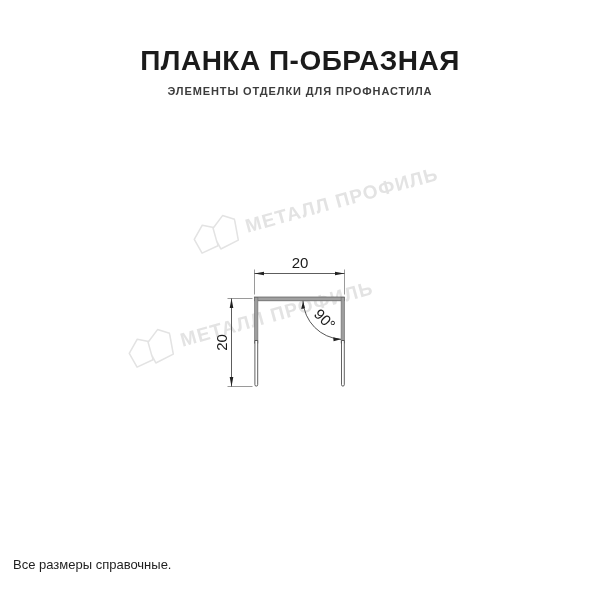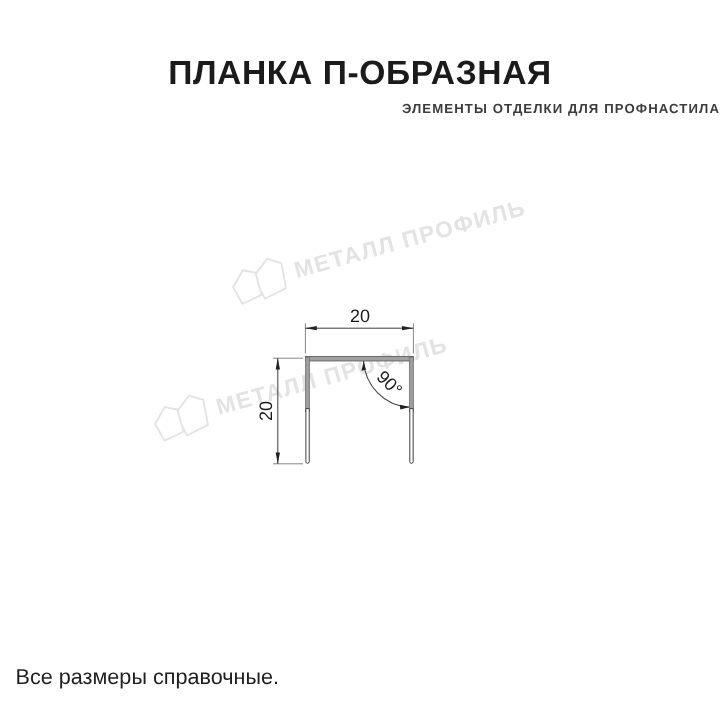--- a/index.html
+++ b/index.html
@@ -4,36 +4,36 @@
 <style>
   * { margin: 0; padding: 0; box-sizing: border-box; }
   html, body { width: 600px; height: 600px; background: #ffffff; overflow: hidden; }
   body { font-family: "Liberation Sans", sans-serif; position: relative; }
 
   .page { position: absolute; inset: 0; width: 504px; height: 600px; background: #fff; }
 
   
   .header { position: absolute; top: 46px; left: 0; width: 600px; text-align: center; z-index: 5; }
   .title-line { font-size: 28px; font-weight: bold; color: #1b1b1b; line-height: 29px; letter-spacing: 0.5px; }
-  .subtitle { margin-top: 10px; font-size: 11px; font-weight: bold; color: #3c3c3c; letter-spacing: 0.9px; text-align: right; }
+  .subtitle { margin-top: 10px; font-size: 11px; font-weight: bold; color: #3c3c3c; letter-spacing: 0.9px; }
 
   
   .watermark { position: absolute; display: flex; align-items: center; gap: 8px;
                transform: rotate(-15.5deg); transform-origin: left center; z-index: 1; }
   .wm-a { left: 192px; top: 222px; }
   .wm-b { left: 127px; top: 336px; }
   .wm-text { font-size: 19px; font-weight: bold; letter-spacing: 1.2px; color: #e3e3e3; white-space: nowrap; }
   .wm-logo { flex: 0 0 auto; }
 
   
   .drawing-layer { position: absolute; left: 0; top: 0; z-index: 2; }
 
   
   .footer { position: absolute; left: 13px; top: 556px; z-index: 5; }
-  .footer-line { font-size: 18px; color: #1f1f1f; line-height: 17.5px; }
+  .footer-line { font-size: 13px; color: #1f1f1f; line-height: 17.5px; }
 </style>
 </head>
 <body>
 
 <div class="page">
 
   <div class="header">
     <div class="title-line">ПЛАНКА П-ОБРАЗНАЯ</div>
     <div class="subtitle">ЭЛЕМЕНТЫ ОТДЕЛКИ ДЛЯ ПРОФНАСТИЛА</div>
   </div>

